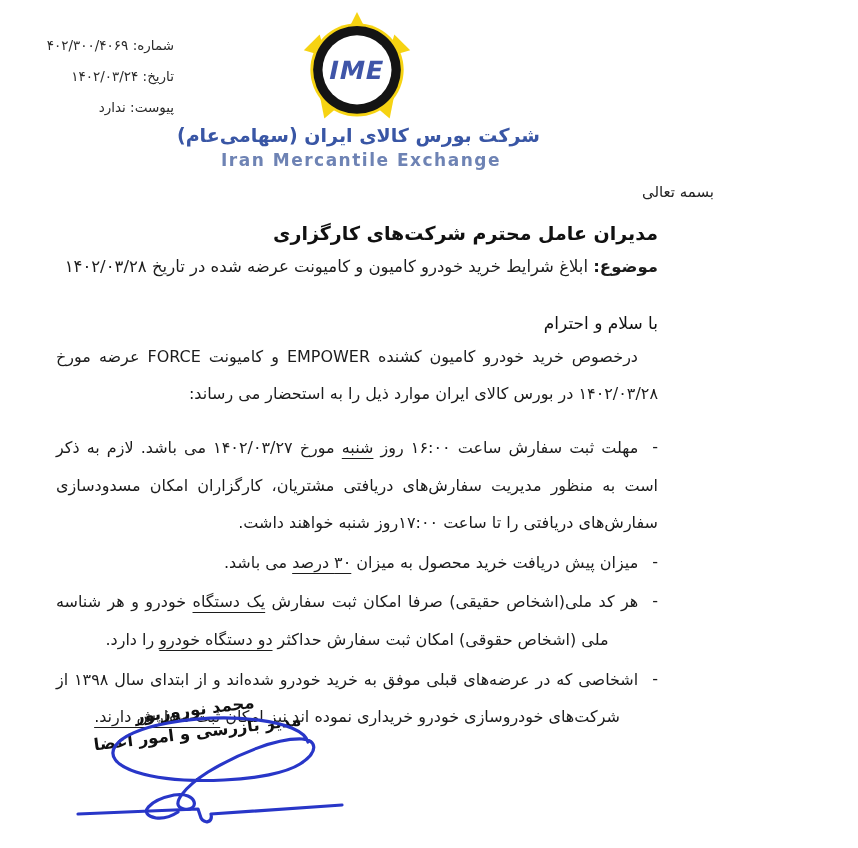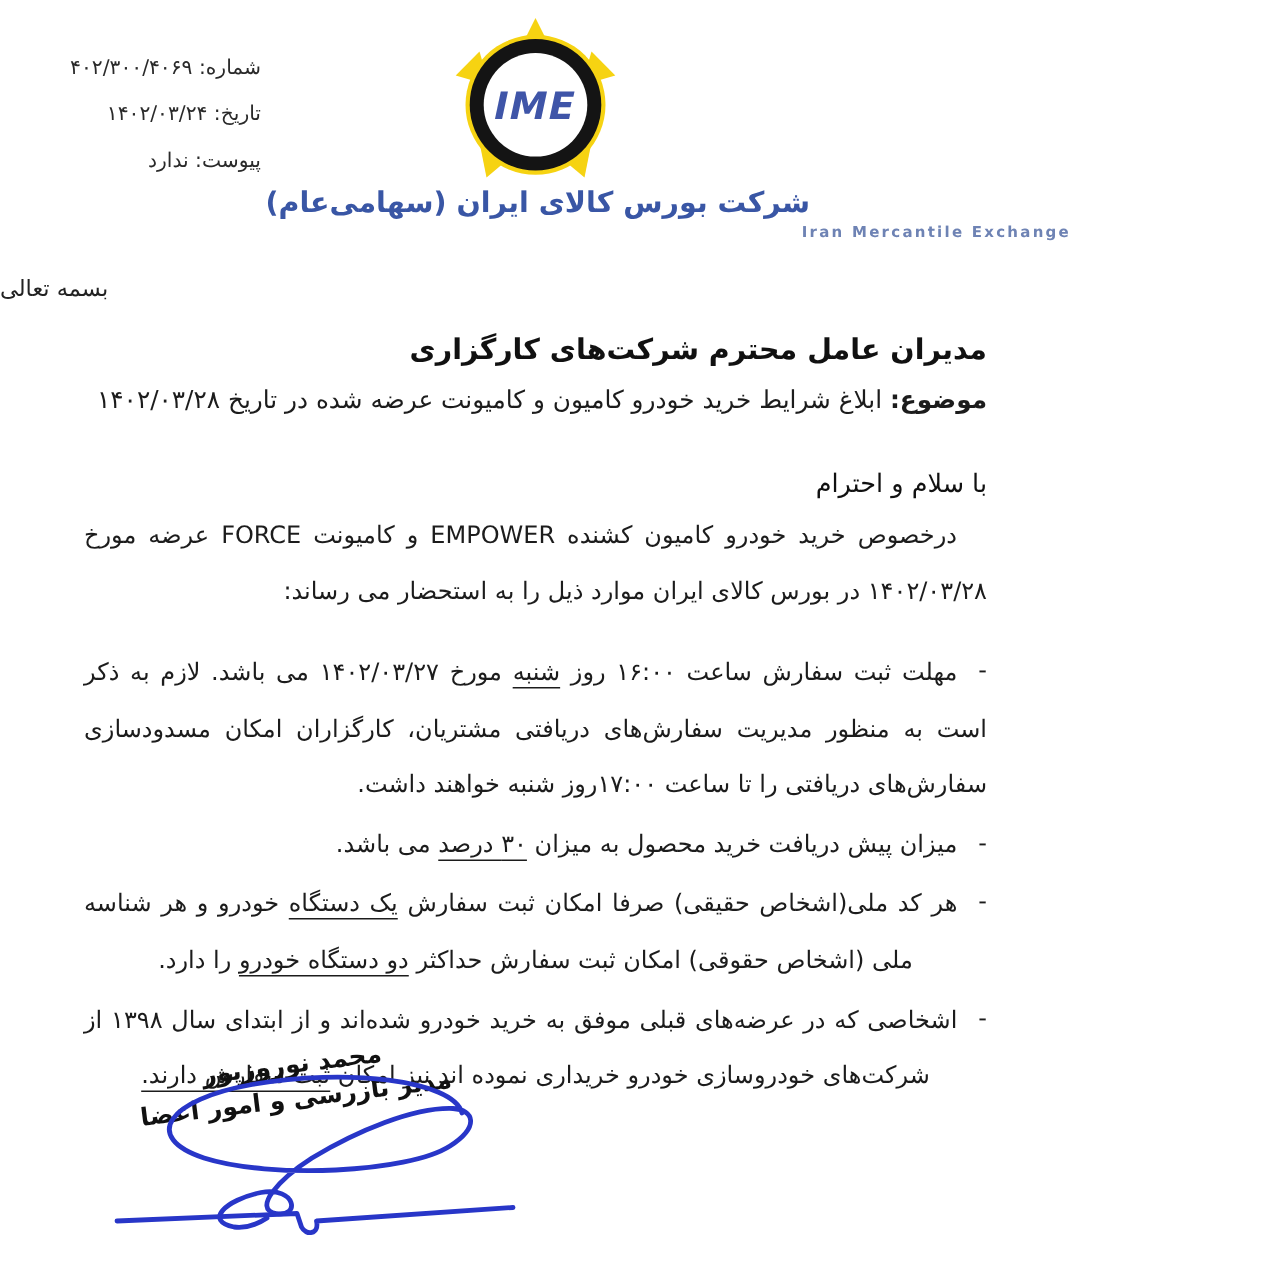--- a/index.html
+++ b/index.html
@@ -19,27 +19,27 @@
   }
   .info-line{white-space:nowrap;}
 
   
   .logo-wrap{position:absolute;top:12px;left:0;right:0;text-align:center;}
   .company-fa{
     position:absolute;top:124px;left:3px;right:0;text-align:center;
     direction:rtl;font-weight:bold;font-size:19px;color:var(--brand-blue,#3956a5);
   }
   .company-en{
-    position:absolute;top:150px;left:0;right:0;text-align:right;
-    font-size:10px;letter-spacing:1.5px;color:var(--brand-blue-light,#6e83b4);
+    position:absolute;top:150px;left:0;right:0;text-align:center;
+    font-size:17px;letter-spacing:1.5px;color:var(--brand-blue-light,#6e83b4);
     font-weight:bold;
     margin-left:8px;
   }
   .bismillah{
-    position:absolute;top:183px;left:0;right:0;text-align:left;
+    position:absolute;top:183px;left:0;right:0;text-align:right;
     direction:rtl;font-size:15px;color:#222;
   }
 
   
   .content{
     position:absolute;top:222px;right:56px;left:56px;
     direction:rtl;text-align:right;
   }
   .recipient{
     font-size:19px;font-weight:bold;margin:0 0 10px 0;color:#111;

